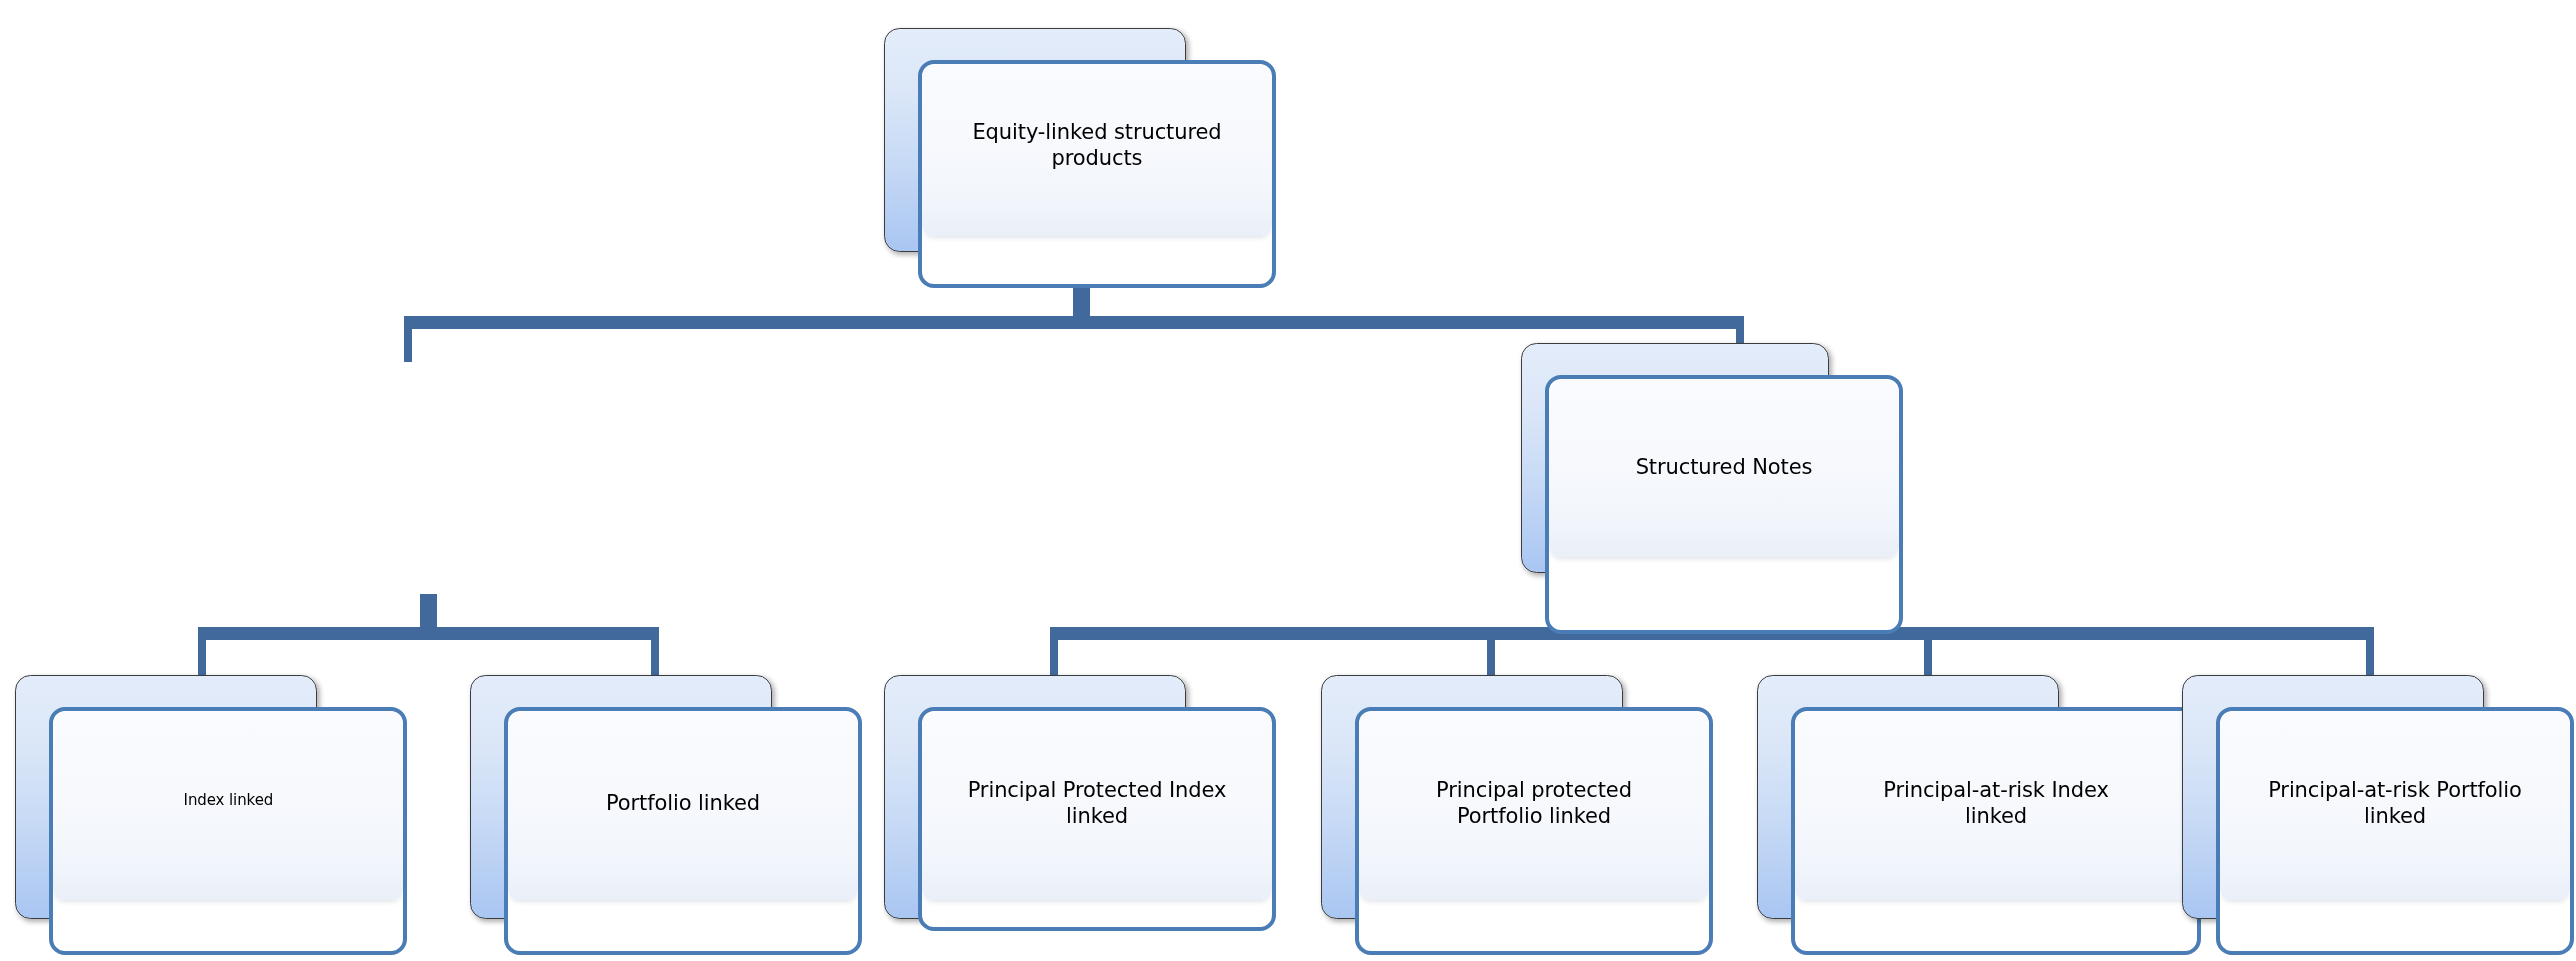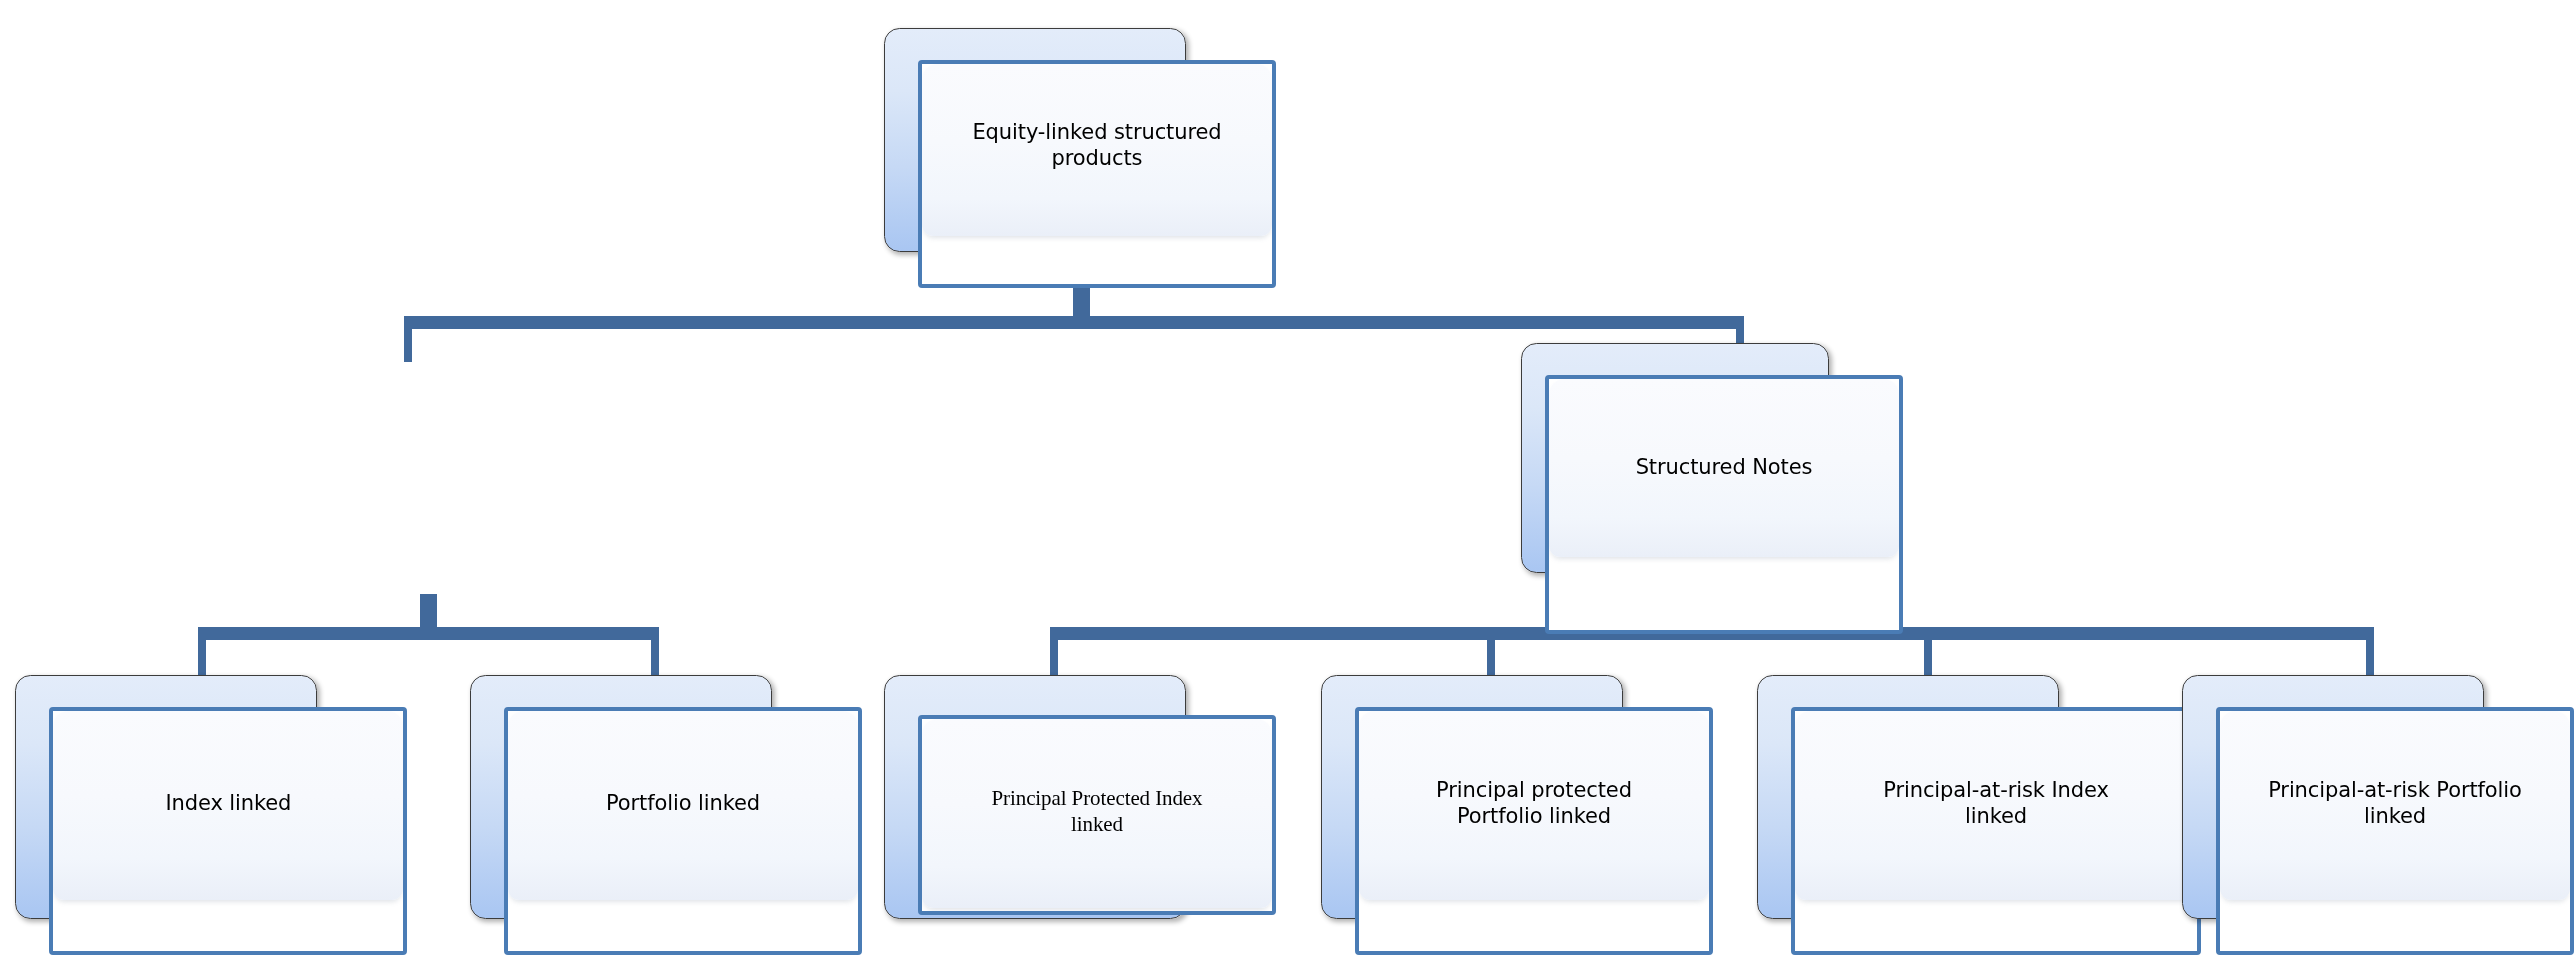--- a/index.html
+++ b/index.html
@@ -18,21 +18,21 @@
     position:absolute;left:0;top:0;
     border:1.4px solid #3c3c3c;
     border-radius:15.4px;
     background:linear-gradient(180deg,#e3ecfa 0%,#dbe7f8 28%,#c6d9f5 62%,#a9c6f2 100%);
     box-sizing:border-box;
     box-shadow:2.1px 2.8px 4.9px rgba(0,0,0,0.30);
   }
   .node .front{
     position:absolute;
     border:4.9px solid #4a7cb5;
-    border-radius:4px;
+    border-radius:16px;
     background:#ffffff;
     box-sizing:border-box;
     overflow:hidden;
   }
   .node .panel{
     position:absolute;left:0;right:0;top:0;
     background:linear-gradient(180deg,#fafbfe 0%,#f7f9fd 45%,#f2f6fc 78%,#eaeff8 100%);
     border-radius:15.4px 15.4px 11.2px 11.2px;
     box-shadow:0 3.5px 4.9px -2.1px rgba(120,130,150,0.22);
   }
@@ -88,35 +88,35 @@
     <div class="front" style="left:24px;top:32px;width:358px;height:259px;">
       <div class="panel" style="height:178px;"></div>
       <div class="label" style="top:76px;font-size:21px;">Structured Notes</div>
     </div>
   </div>
 
   <div class="node" style="left:15.4px;top:675px;width:392px;height:280px;">
     <div class="back" style="width:302px;height:244px;"></div>
     <div class="front" style="left:34px;top:32px;width:358px;height:248px;">
       <div class="panel" style="height:189px;"></div>
-      <div class="label" style="top:80px;font-size:21px;">Index linked</div>
+      <div class="label" style="top:80px;font-size:15px;">Index linked</div>
     </div>
   </div>
 
   <div class="node" style="left:470px;top:675px;width:392px;height:280px;">
     <div class="back" style="width:302px;height:244px;"></div>
     <div class="front" style="left:34px;top:32px;width:358px;height:248px;">
       <div class="panel" style="height:189px;"></div>
       <div class="label" style="top:80px;font-size:21px;">Portfolio linked</div>
     </div>
   </div>
 
   <div class="node" style="left:884px;top:675px;width:392px;height:280px;">
     <div class="back" style="width:302px;height:244px;"></div>
-    <div class="front" style="left:34px;top:40px;width:358px;height:200px;font-family:Liberation Serif, serif;">
+    <div class="front" style="left:34px;top:32px;width:358px;height:224px;">
       <div class="panel" style="height:189px;"></div>
       <div class="label" style="top:67px;font-size:21px;">Principal Protected Index
 linked</div>
     </div>
   </div>
 
   <div class="node" style="left:1321px;top:675px;width:392px;height:280px;">
     <div class="back" style="width:302px;height:244px;"></div>
     <div class="front" style="left:34px;top:32px;width:358px;height:248px;">
       <div class="panel" style="height:189px;"></div>

